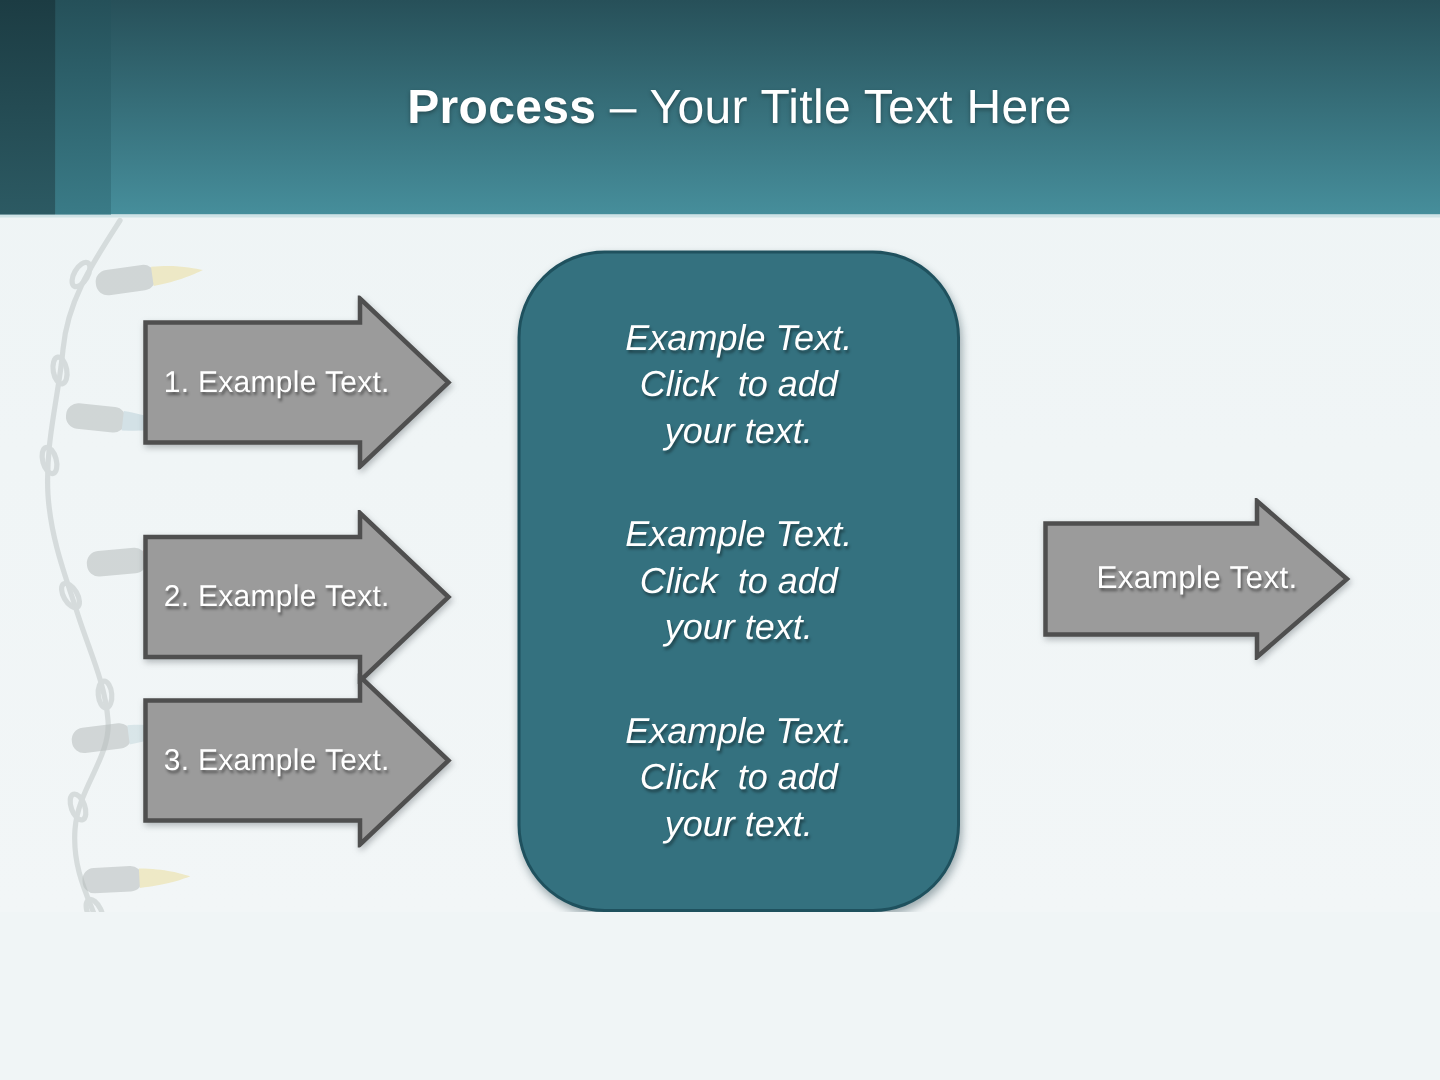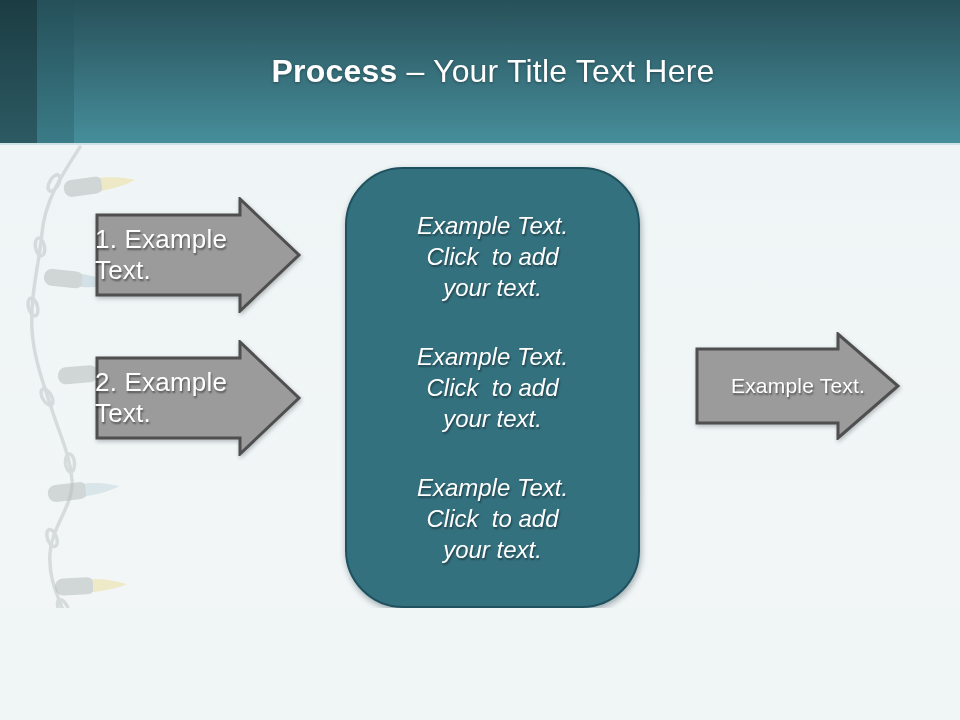--- a/index.html
+++ b/index.html
@@ -35,21 +35,21 @@
 
   
   .lights{position:absolute;left:0;top:145px;width:170px;height:575px;pointer-events:none;}
 
   
   .arrow-step{position:absolute;left:95px;width:207px;height:116px;}
   .arrow-step svg,.arrow-result svg{width:100%;height:100%;display:block;
      filter:drop-shadow(1px 2px 2px rgba(60,70,75,.35));}
   .arrow-shape{fill:var(--shape-gray,#9b9b9b);stroke:var(--shape-gray-border,#4f4f4f);stroke-width:3;stroke-linejoin:miter;}
   .arrow-label{position:absolute;inset:0;display:flex;align-items:center;justify-content:center;
-     color:var(--text-white,#fff);font-size:26px;letter-spacing:.2px;
+     color:var(--text-white,#fff);font-size:20px;letter-spacing:.2px;
      text-shadow:1px 2px 2px rgba(0,0,0,.45);}
   .arrow-step .arrow-label{padding-right:28px;}
   #step1{top:197px;}
   #step2{top:340px;}
   #step3{top:449px;}
   .arrow-result{position:absolute;left:695px;top:332px;width:206px;height:108px;}
   .arrow-result .arrow-label{font-size:21px;}
 
   
   .center-box{position:absolute;left:345px;top:167px;width:295px;height:441px;
@@ -134,20 +134,26 @@
     <div class="arrow-label">1. Example Text.</div>
   </div>
 
   <div class="arrow-step" id="step2">
     <svg viewBox="0 0 207 116" preserveAspectRatio="none">
       <polygon class="arrow-shape" points="2,18 145,18 145,2 204,58 145,114 145,98 2,98"></polygon>
     </svg>
     <div class="arrow-label">2. Example Text.</div>
   </div>
 
+  <div class="arrow-step" id="step3">
+    <svg viewBox="0 0 207 116" preserveAspectRatio="none">
+      <polygon class="arrow-shape" points="2,18 145,18 145,2 204,58 145,114 145,98 2,98"></polygon>
+    </svg>
+    <div class="arrow-label">3. Example Text.</div>
+  </div>
 
   <div class="center-box">
     <p class="box-block">Example Text.
 Click  to add
 your text.</p>
     <p class="box-block">Example Text.
 Click  to add
 your text.</p>
     <p class="box-block">Example Text.
 Click  to add

